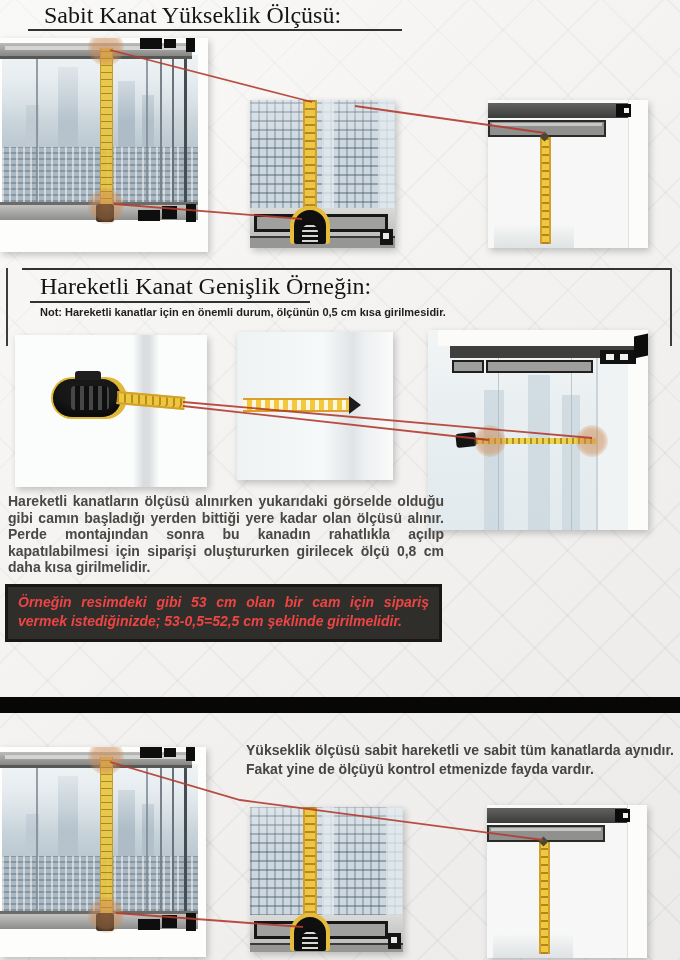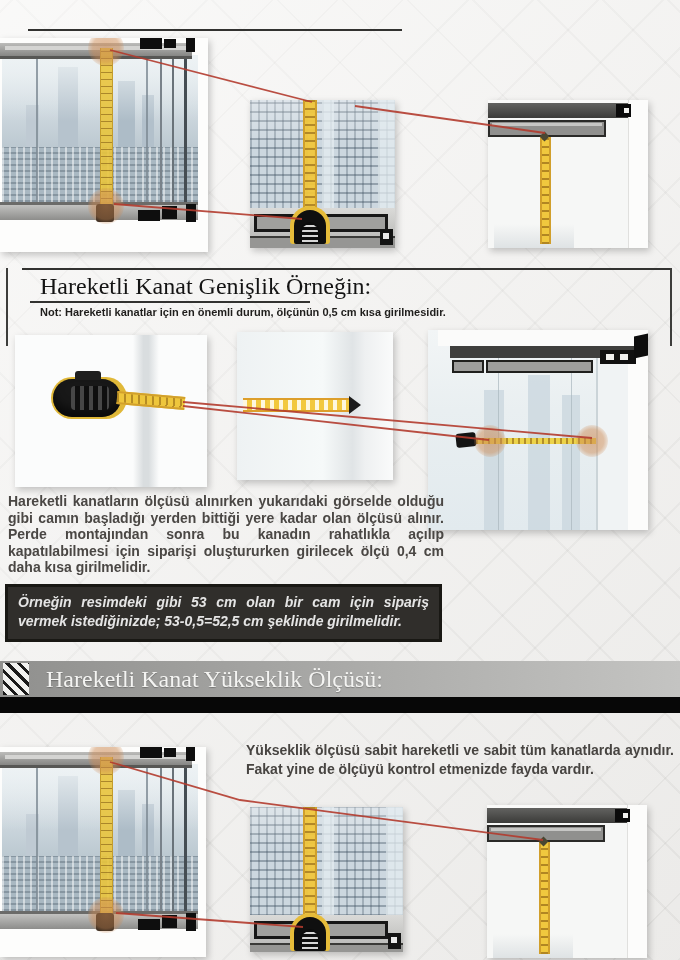--- a/index.html
+++ b/index.html
@@ -10,21 +10,21 @@
       repeating-linear-gradient(45deg, rgba(110,110,105,0.07) 0 2px, transparent 2px 46px),
       repeating-linear-gradient(-45deg, rgba(110,110,105,0.07) 0 2px, transparent 2px 46px);
     font-family:"Liberation Sans", sans-serif;}
   .serif-title{position:absolute;font-family:"Liberation Serif", serif;font-size:24px;color:#141414;white-space:nowrap;}
   .rule{position:absolute;background:#323230;height:2px;}
   .vline{position:absolute;background:#3d3d3b;width:2px;}
   .body-text{position:absolute;font-weight:700;font-size:14px;line-height:19px;color:#474441;text-align:justify;}
   .note-text{position:absolute;font-weight:600;font-size:11px;color:#1f1e1c;white-space:nowrap;}
   .para-text{position:absolute;font-weight:700;font-size:14px;line-height:16.5px;color:#4a4744;text-align:justify;}
   .example-box{position:absolute;background:#302e2b;border:3px solid #191814;box-sizing:border-box;padding:6px 10px;}
-  .example-text{font-style:italic;font-weight:600;font-size:14px;line-height:19px;color:#e5e5e5;text-align:justify;}
+  .example-text{font-style:italic;font-weight:600;font-size:14px;line-height:19px;color:#ef4444;text-align:justify;}
   .banner{position:absolute;left:0;top:661px;width:680px;height:36px;
     background:linear-gradient(90deg,#90908e 0%,#a7a7a5 45%,#c4c4c2 100%);}
   .banner-hatch{position:absolute;left:3px;top:2px;width:26px;height:32px;
     background:repeating-linear-gradient(45deg,#1b1b1b 0 3px,#f1f1ef 3px 8px);}
   .banner-title{position:absolute;left:46px;top:0;height:36px;line-height:36px;
     font-family:"Liberation Serif", serif;font-size:24px;color:#f4f4f2;white-space:nowrap;
     text-shadow:0 1px 1px rgba(0,0,0,0.25);}
   .blackbar{position:absolute;left:0;top:697px;width:680px;height:16px;background:#070707;}
 
   .photo{position:absolute;background:#fdfdfc;box-shadow:2px 3px 7px rgba(0,0,0,0.22);overflow:hidden;}
@@ -158,20 +158,21 @@
   .pw-body{position:absolute;left:28px;top:103px;width:20px;height:14px;background:#141414;border-radius:3px;transform:rotate(-6deg);}
 
   .overlay{position:absolute;left:0;top:0;width:680px;height:960px;pointer-events:none;z-index:60;}
   .overlay line,.overlay polyline{stroke:#b23b2d;stroke-width:1.8;fill:none;opacity:0.9;}
 </style>
 </head>
 <body>
 
 <div id="page">
 
+  <div class="serif-title" style="left:44px;top:2px;">Sabit Kanat Yükseklik Ölçüsü:</div>
   <div class="rule" style="left:28px;top:29px;width:374px;"></div>
 
   <div class="photo" style="left:0;top:38px;width:208px;height:214px;">
     <div class="pb-glass">
       <div class="tw t1"></div>
       <div class="tw t2"></div>
       <div class="tw t3"></div>
       <div class="tw t4"></div>
       <div class="cityrow"></div>
       <div class="haze"></div>
@@ -254,30 +255,26 @@
     <div class="pw-rail pw-rail1"></div>
     <div class="pw-rail pw-rail2"></div>
     <div class="pw-hw"></div>
     <div class="pw-corner"></div>
     <div class="pw-tape"></div>
     <div class="pw-body"></div>
     <div class="hl" style="left:46px;top:95px;width:32px;height:32px;"></div>
     <div class="hl" style="left:148px;top:95px;width:32px;height:32px;"></div>
   </div>
 
-  <div class="para-text" style="left:8px;top:493px;width:436px;">Hareketli kanatların ölçüsü alınırken yukarıdaki görselde olduğu gibi camın başladığı yerden bittiği yere kadar olan ölçüsü alınır. Perde montajından sonra bu kanadın rahatlıkla açılıp kapatılabilmesi için siparişi oluştururken girilecek ölçü 0,4 cm daha kısa girilmelidir.</div>
+  <div class="para-text" style="left:8px;top:493px;width:436px;">Hareketli kanatların ölçüsü alınırken yukarıdaki görselde olduğu gibi camın başladığı yerden bittiği yere kadar olan ölçüsü alınır. Perde montajından sonra bu kanadın rahatlıkla açılıp kapatılabilmesi için siparişi oluştururken girilecek ölçü 0,8 cm daha kısa girilmelidir.</div>
 
   <div class="example-box" style="left:5px;top:584px;width:437px;height:58px;">
     <div class="example-text">Örneğin resimdeki gibi 53 cm olan bir cam için sipariş vermek istediğinizde; 53-0,5=52,5 cm şeklinde girilmelidir.</div>
   </div>
 
-  <div class="banner">
-    <div class="banner-hatch"></div>
-    <div class="banner-title">Hareketli Kanat Yükseklik Ölçüsü:</div>
-  </div>
   <div class="blackbar"></div>
 
   <div class="body-text" style="left:246px;top:741px;width:428px;">Yükseklik ölçüsü sabit hareketli ve sabit tüm kanatlarda aynıdır. Fakat yine de ölçüyü kontrol etmenizde fayda vardır.</div>
 
   <div class="photo" style="left:0;top:747px;width:206px;height:210px;">
     <div class="pb-glass">
       <div class="tw t1"></div>
       <div class="tw t2"></div>
       <div class="tw t3"></div>
       <div class="tw t4"></div>

